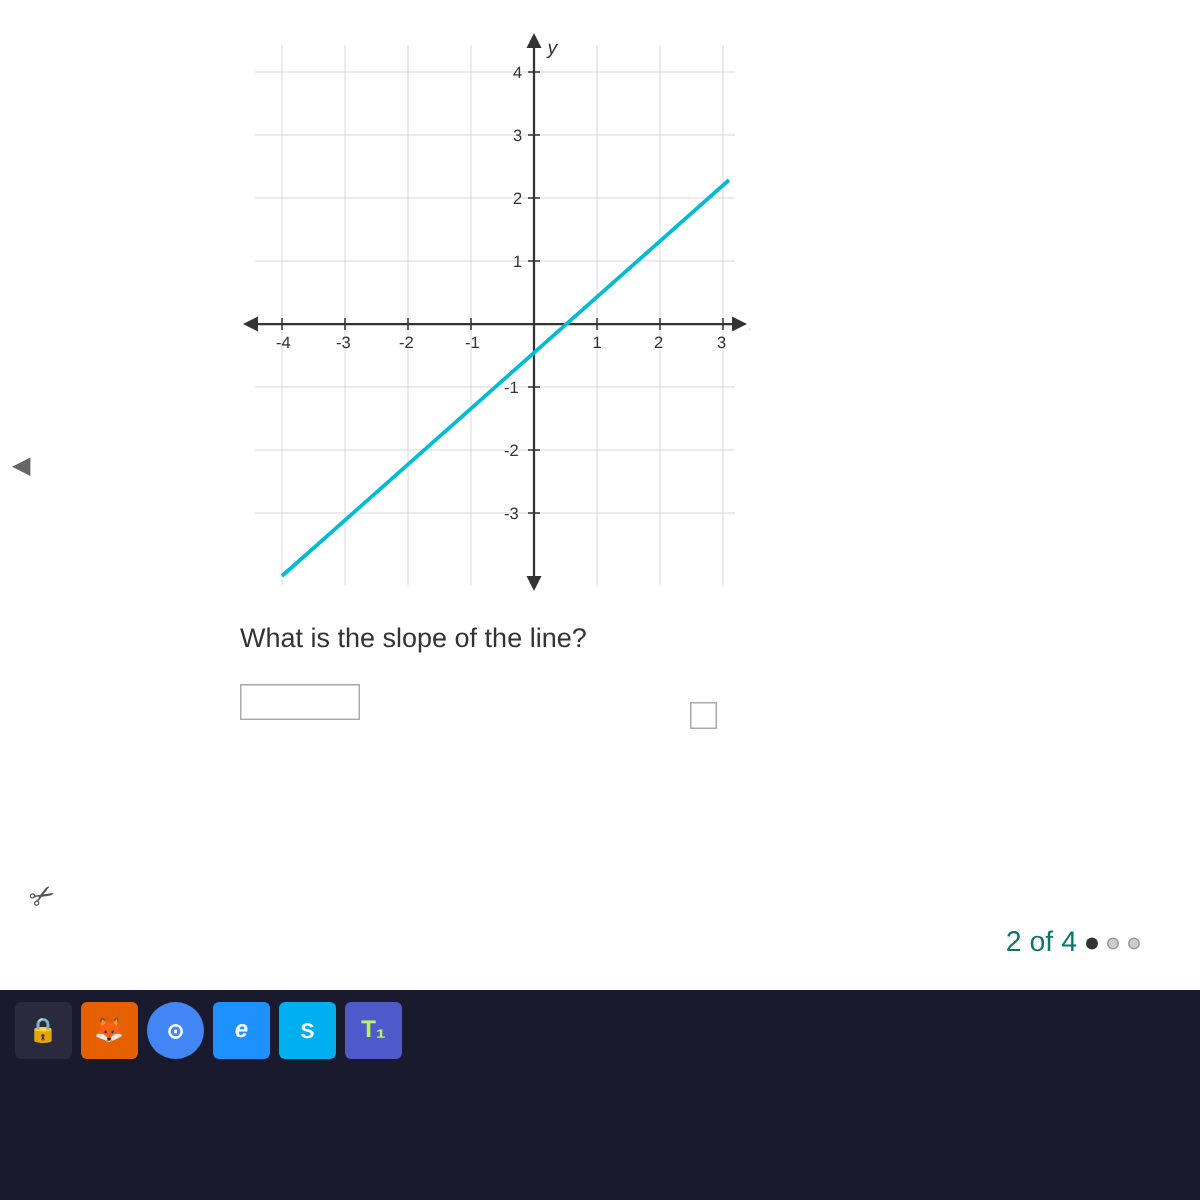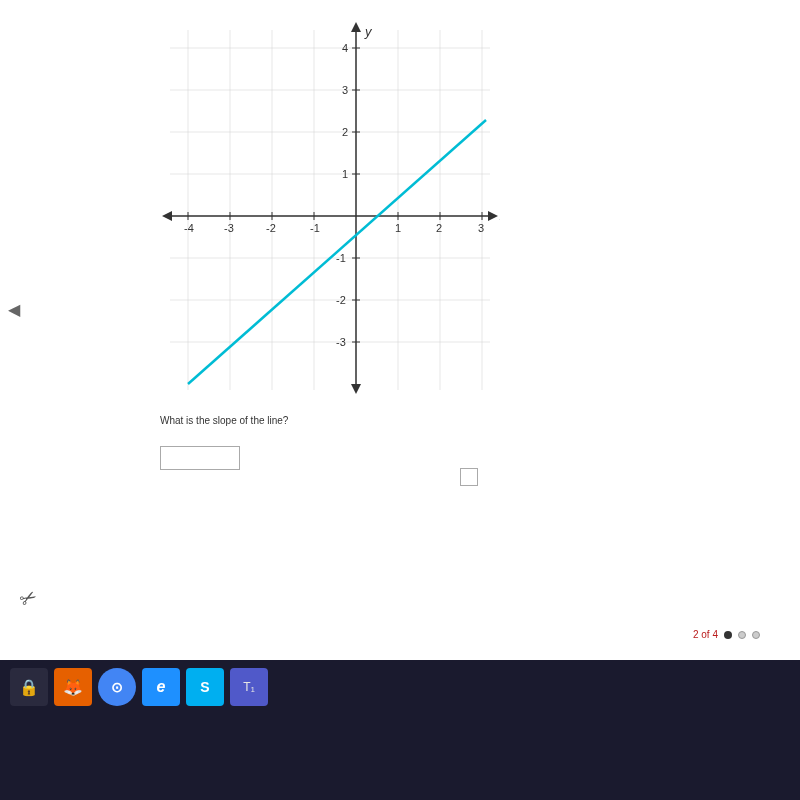--- a/index.html
+++ b/index.html
@@ -26,21 +26,21 @@
       height: 380px;
     }
 
     .question-area {
       position: absolute;
       top: 415px;
       left: 160px;
     }
 
     .question-text {
-      font-size: 10px;
+      font-size: 18px;
       color: #333;
       margin-bottom: 20px;
     }
 
     .answer-input {
       width: 80px;
       height: 24px;
       border: 1px solid #aaa;
       margin-bottom: 16px;
       display: block;
@@ -52,22 +52,22 @@
       padding: 8px 16px;
       font-size: 13px;
       cursor: pointer;
       color: #333;
     }
 
     .page-indicator {
       position: absolute;
       bottom: 20px;
       right: 40px;
-      font-size: 10px;
-      color: #b91c1c;
+      font-size: 19px;
+      color: #0f766e;
       display: flex;
       align-items: center;
       gap: 6px;
     }
 
     .dot {
       width: 8px;
       height: 8px;
       border-radius: 50%;
       display: inline-block;
@@ -242,15 +242,15 @@
   <div class="taskbar-icon" style="background:#4285f4; border-radius:50%;">
     <span style="font-size:14px; color:#fff; font-weight:bold;">⊙</span>
   </div>
   <div class="taskbar-icon" style="background:#1e90ff;">
     <span style="font-size:16px; color:#fff; font-style:italic; font-weight:bold;">e</span>
   </div>
   <div class="taskbar-icon" style="background:#00aff0;">
     <span style="font-size:14px; color:#fff; font-weight:bold;">S</span>
   </div>
   <div class="taskbar-icon" style="background:#5059c9;">
-    <span style="font-size:12px; color:#e5e5e5; font-weight:normal;">T₁</span>
+    <span style="font-size:16px; color:#bef264; font-weight:bold;">T₁</span>
   </div>
 </div>
 
 </body></html>

